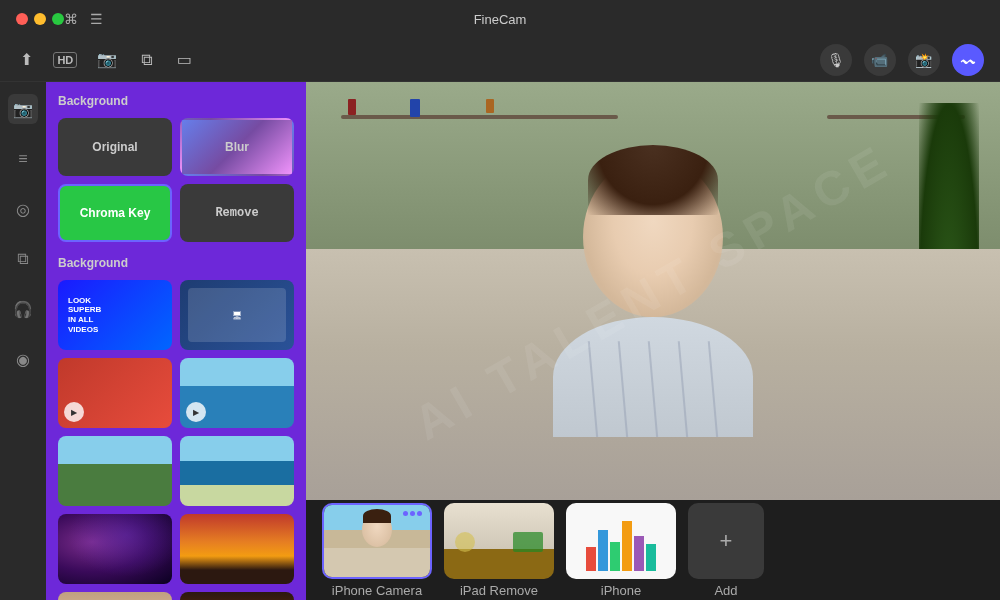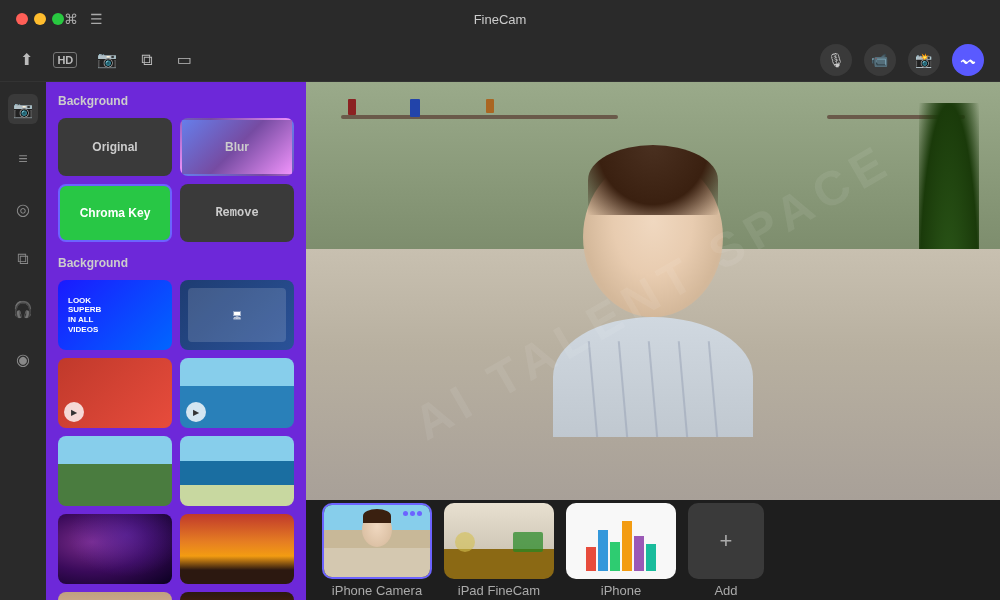--- a/index.html
+++ b/index.html
@@ -498,21 +498,21 @@
         <div class="camera-label-below">iPhone Camera</div>
       </div>
 
       <div class="camera-wrapper">
         <div class="camera-thumb">
           <div class="camera-thumb-img cam-desk" style="background:linear-gradient(180deg,#e8e0d0 0%,#d0c8b8 60%,#8b6914 60%);">
             <div style="position:absolute;bottom:35%;right:10%;width:30px;height:20px;background:#228822;border-radius:2px;opacity:0.7;"></div>
             <div style="position:absolute;bottom:35%;left:10%;width:20px;height:20px;background:#d4c050;border-radius:50%;opacity:0.6;"></div>
           </div>
         </div>
-        <div class="camera-label-below">iPad FineCam</div>
+        <div class="camera-label-below">iPad Remove</div>
       </div>
 
       <div class="camera-wrapper">
         <div class="camera-thumb">
           <div class="camera-thumb-img cam-chart" style="background:#f8f8f8;padding:6px;">
 
             <div style="display:flex;align-items:flex-end;gap:2px;height:100%;width:100%;justify-content:center;padding:4px 2px 2px;">
               <div style="width:10px;background:#e74c3c;height:40%;"></div>
               <div style="width:10px;background:#3498db;height:70%;"></div>
               <div style="width:10px;background:#2ecc71;height:50%;"></div>

